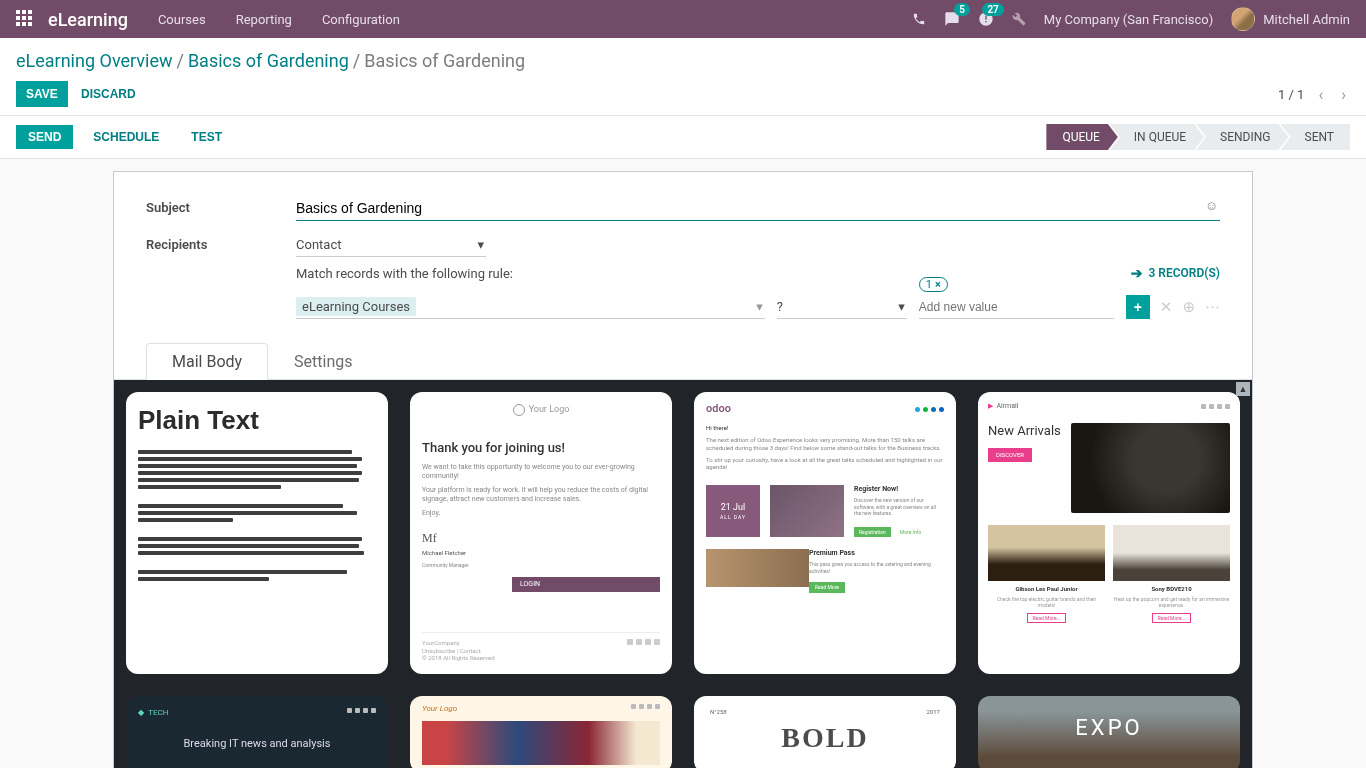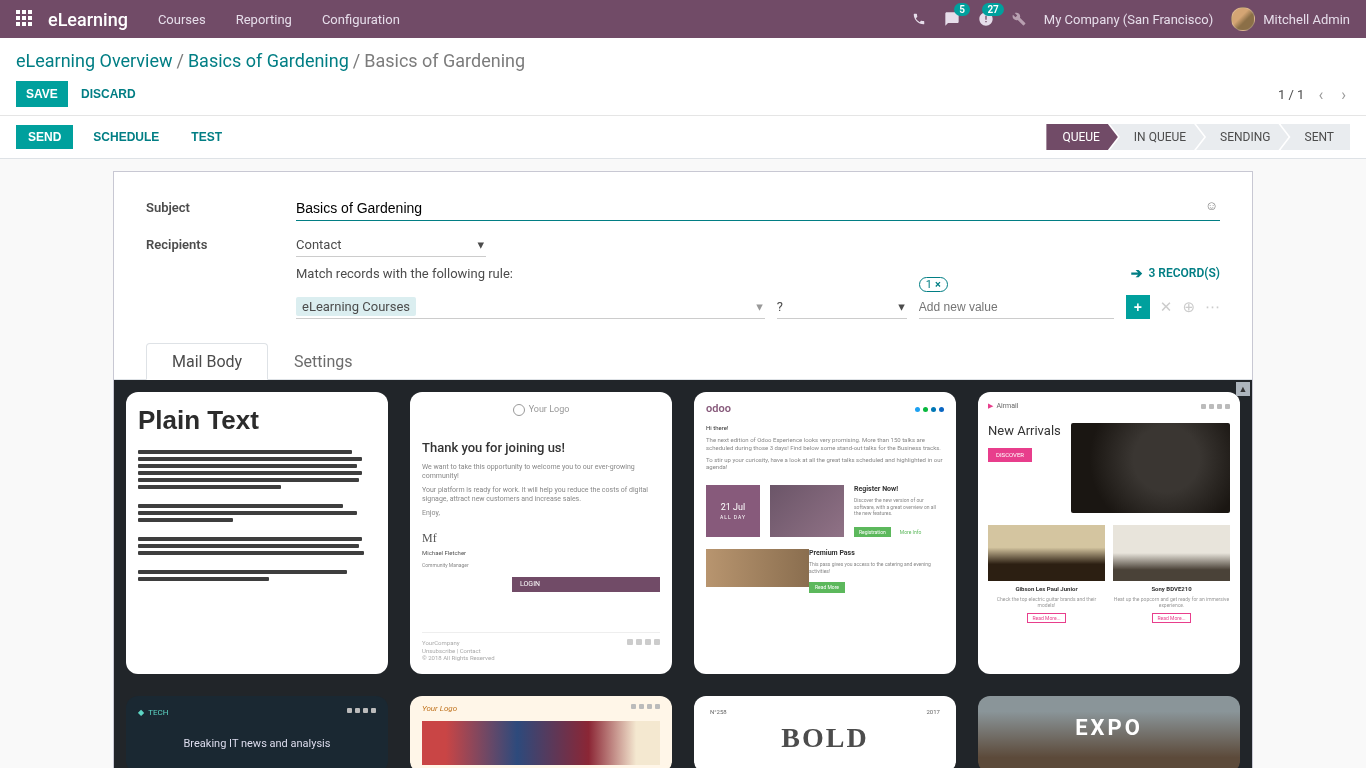--- a/index.html
+++ b/index.html
@@ -145,21 +145,21 @@
 .tpl5 .hdr .logo::before { content:'◆'; margin-right:4px;}
 .tpl5 h3 { font-size:11px; font-weight:400; text-align:center; margin-top:18px; color:#dde;}
 .tpl6 { padding:8px 12px; background:#fff6e8;}
 .tpl6 .hdr { display:flex; justify-content:space-between; font-size:8px; font-style:italic; color:#c0731e;}
 .tpl6 .img { height:44px; background: linear-gradient(90deg,#c94545 10%,#2d4a7c 40%,#8b2635 70%,#f4e8d0 90%); margin-top:6px;}
 .tpl7 { padding:12px 16px; }
 .tpl7 .row { display:flex; justify-content:space-between; font-size:6px; color:#666; margin-bottom:4px;}
 .tpl7 h1 { font-family: 'Times New Roman',serif; font-size:28px; font-weight:900; letter-spacing:2px; text-align:center;}
 .tpl8 { padding:0; position:relative; }
 .tpl8 .bg { width:100%; height:100%; background: linear-gradient(180deg,#8a9599 20%,#5c4a3a 80%);}
-.tpl8 h1 { position:absolute; top:18px; left:0; right:0; text-align:center; color:#fff; font-size:22px; font-weight:700; letter-spacing:3px;}
+.tpl8 h1 { position:absolute; top:18px; left:0; right:0; text-align:center; color:#fff; font-size:22px; font-weight:400; letter-spacing:3px;}
 .social-gray { display:flex; gap:3px; }
 .social-gray span { width:5px; height:5px; background:#bbb; border-radius:1px;}
 </style>
 </head>
 <body>
 
 <div class="navbar">
   <div class="apps-icon">
       <span></span>
       <span></span>

